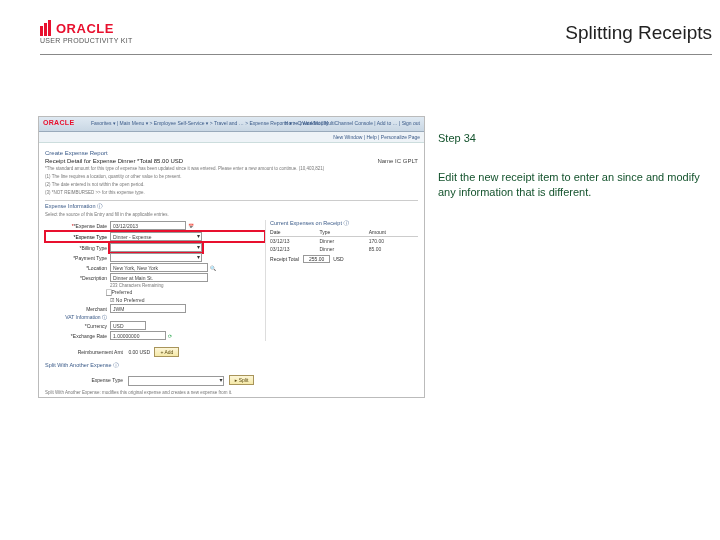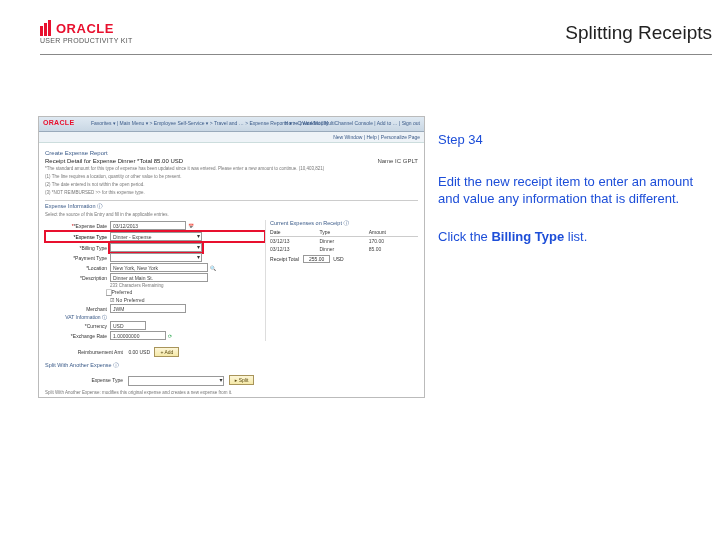--- a/index.html
+++ b/index.html
@@ -47,44 +47,41 @@
   .thumb .tbl .th span,.thumb .tbl .tr span{flex:1;}
   .thumb .tbl .tr{display:flex;padding:1px 0;}
   .thumb .tbl .rt{margin-top:3px;color:#333;}
   .thumb .bot{margin-top:6px;font-size:5px;color:#333;}
   .thumb .bot .lab{display:inline-block;width:78px;text-align:right;padding-right:4px;}
   .thumb .bot .val{display:inline-block;}
   .thumb .btn{display:inline-block;border:1px solid #a8945a;background:linear-gradient(#fdf6d8,#f5e9a8);color:#5a4a10;font-size:5px;padding:0 5px;height:8px;line-height:8px;margin-left:3px;}
   .thumb .split{margin-top:5px;color:#3a5a88;font-size:5.5px;}
   .thumb .foot{color:#777;font-size:4.5px;margin-top:4px;}
   
-  .rhs{position:absolute;left:438px;right:38px;top:131px;font-size:13px;line-height:1.35;color:#1d4ed8;}
+  .rhs{position:absolute;left:438px;right:38px;top:131px;font-size:11px;line-height:1.35;color:#14532d;}
   .rhs .step{margin-bottom:24px;}
   .rhs .para{margin-bottom:20px;}
 </style>
 </head>
 <body>
 
 <div class="page">
 
   <div class="hdr">
     <div class="logo">
       <span class="bar b1"></span><span class="bar b2"></span><span class="bar b3"></span><span class="oracle">ORACLE</span>
       <span class="sub">USER PRODUCTIVITY KIT</span>
     </div>
     <div class="title">Splitting Receipts</div>
   </div>
   <div class="rule"></div>
 
   <div class="rhs">
     <div class="step">Step 34</div>
-    <div class="para">Edit the new receipt item to enter an amount and value any information that is different.</div>
-    <div class="para">
-      <span>Click the </span><b>Billing Type</b><span> list.</span>
-    </div>
+    <div class="para">Edit the new receipt item to enter an since and modify any information that is different.</div>
   </div>
 
   <div class="thumb">
     <div class="bar1">
       <span class="olog">ORACLE</span>
       <span class="crumbs">Favorites ▾  |  Main Menu ▾  &gt;  Employee Self-Service ▾  &gt;  Travel and …  &gt;  Expense Reports ▾  &gt;  Create/Modify</span>
       <span class="tabs">Home  |  Worklist  |  MultiChannel Console  |  Add to …  |  Sign out</span>
     </div>
     <div class="bar2">
       <div class="links">New Window | Help | Personalize Page</div>

